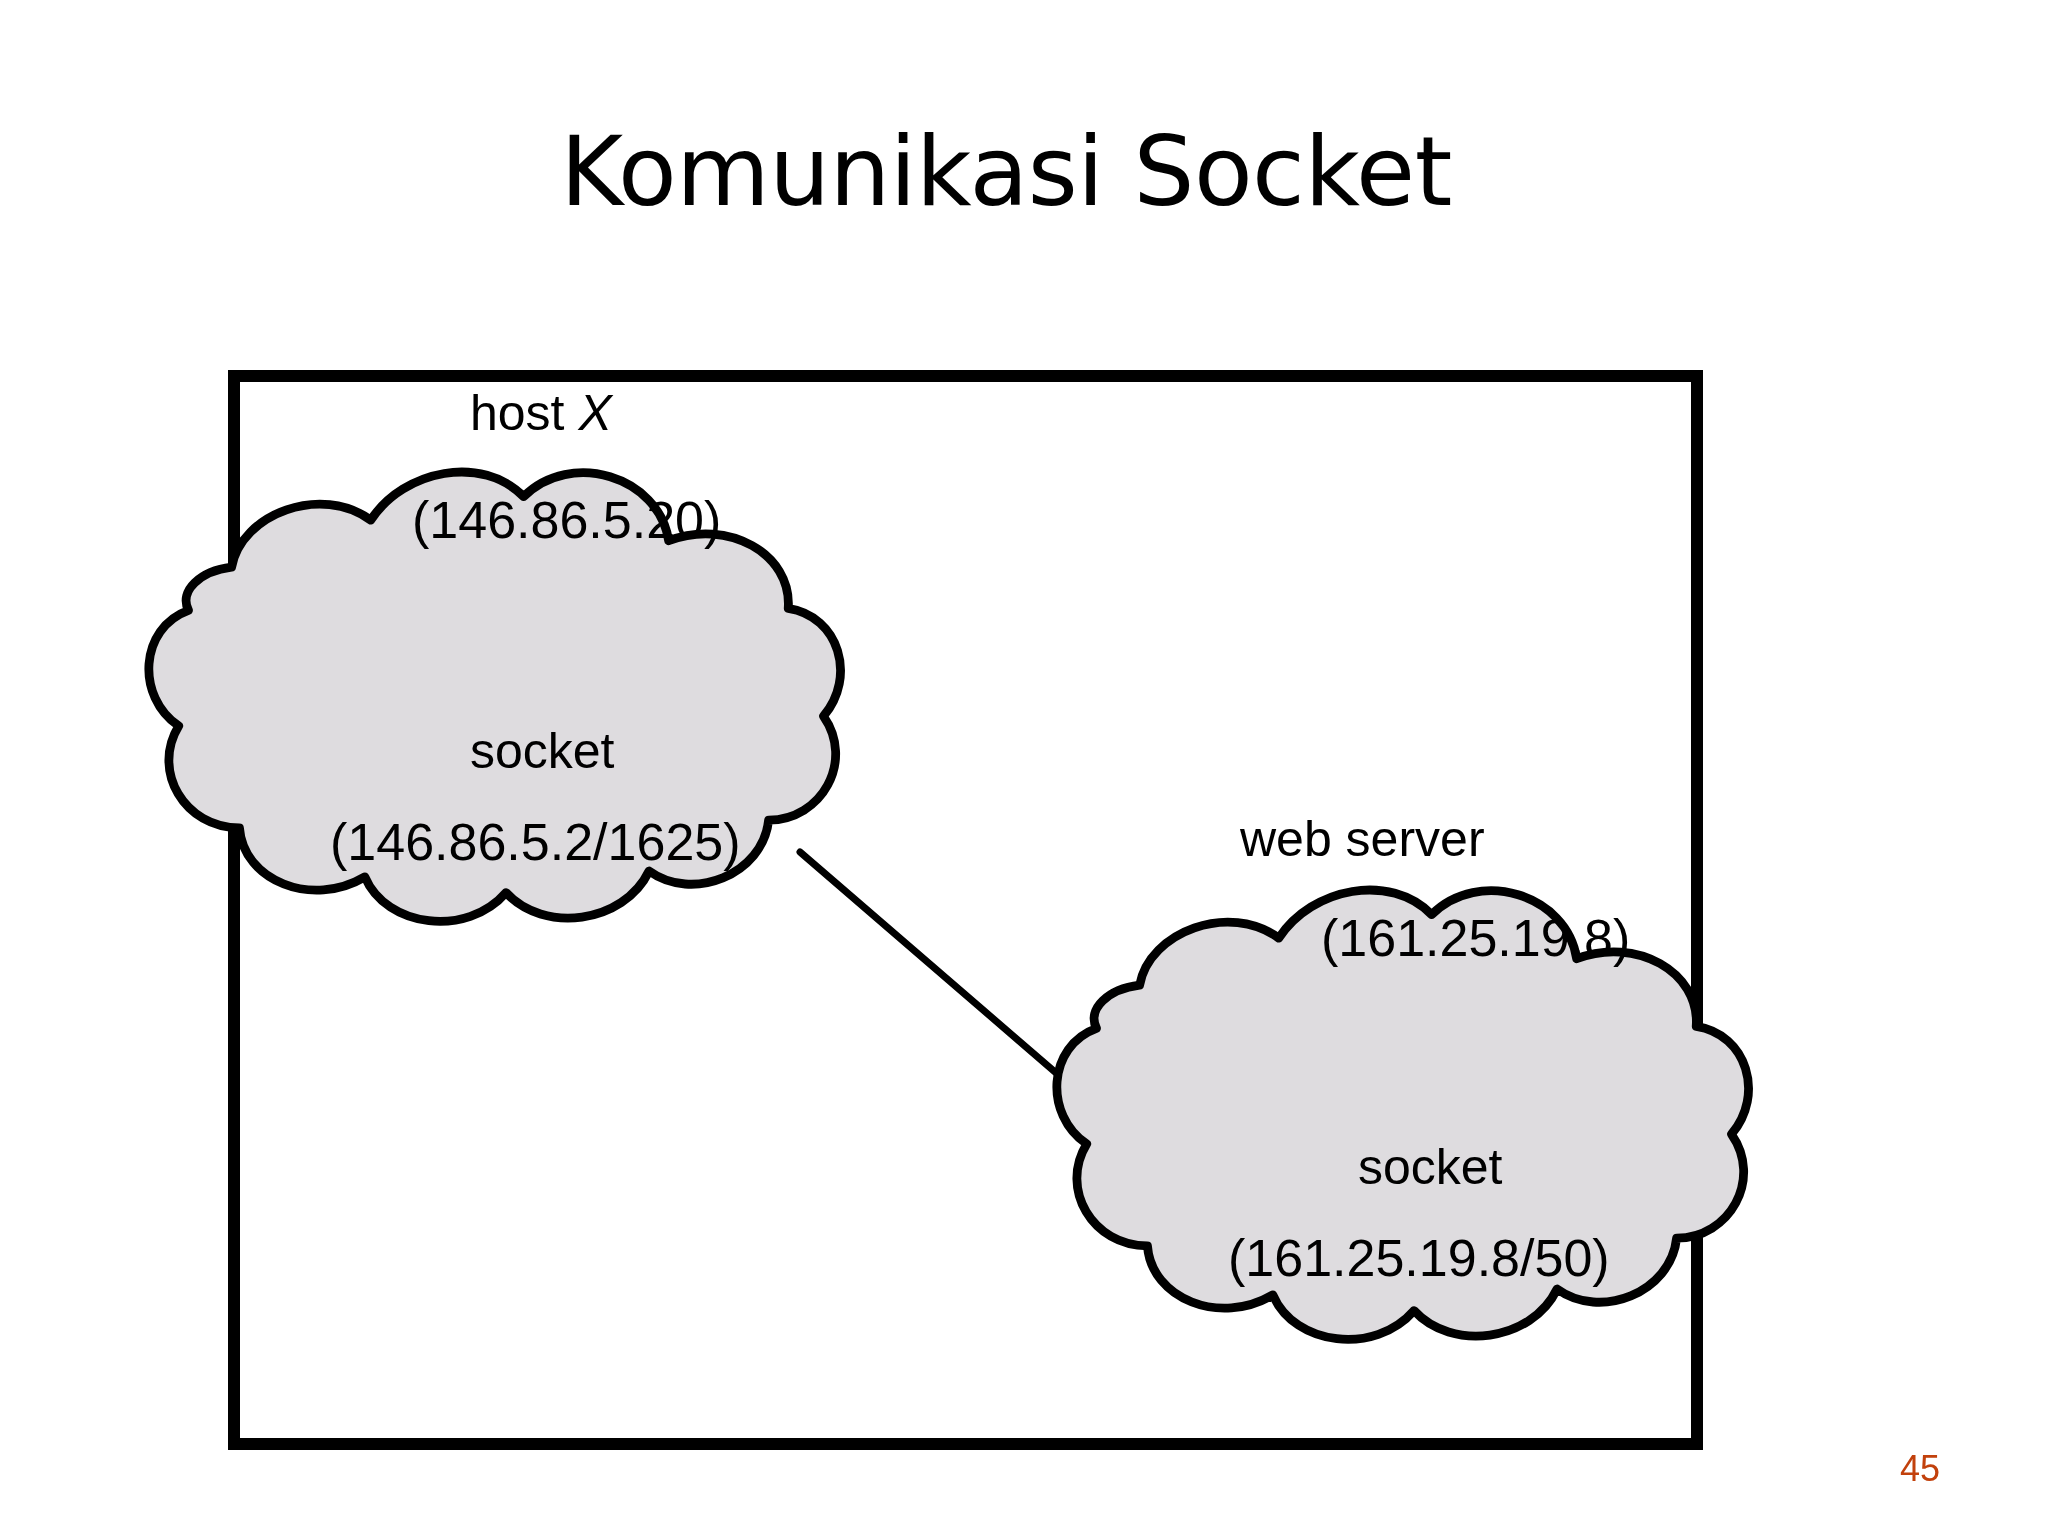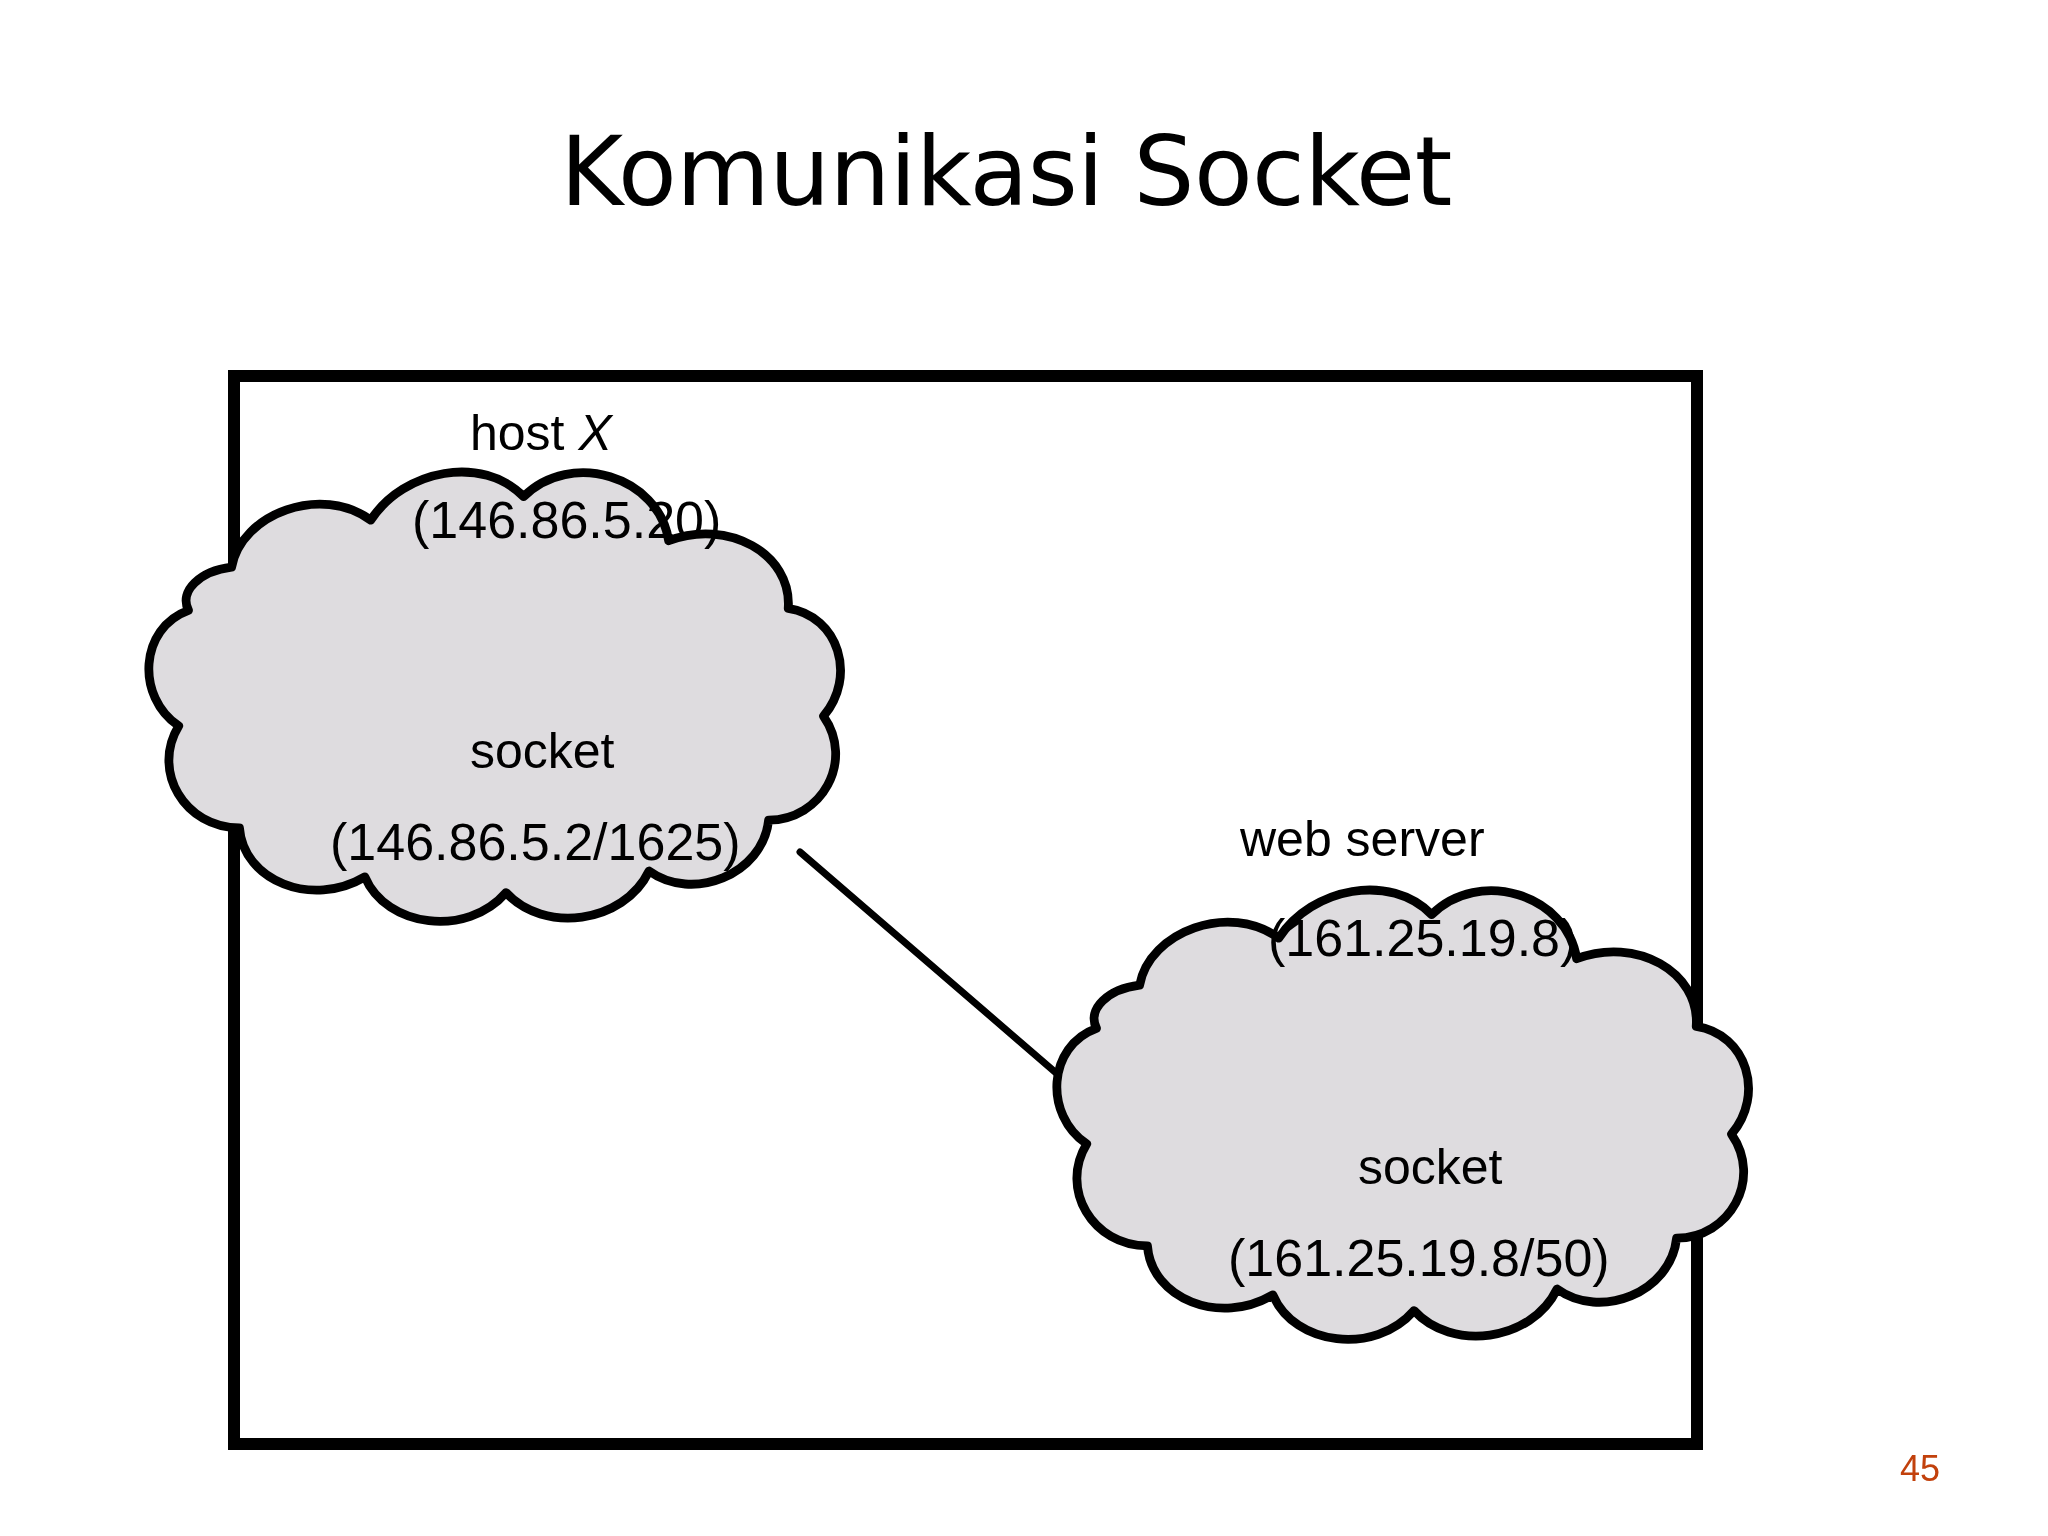--- a/index.html
+++ b/index.html
@@ -56,29 +56,29 @@
 
   
   .lbl {
     position: absolute;
     font-family: "Liberation Sans", sans-serif;
     font-weight: 400;
     color: #000000;
     white-space: nowrap;
   }
 
-  .lbl-host-x        { left: 470px;  top: 404px;  font-size: 50px; }
+  .lbl-host-x        { left: 470px;  top: 384px;  font-size: 50px; }
   .lbl-host-x i      { font-style: italic; }
   .lbl-host-ip       { left: 380px;  top: 490px;  font-size: 52px; margin-left: 32px; }
 
   .lbl-left-socket   { left: 470px;  top: 722px;  font-size: 50px; }
   .lbl-left-ip       { left: 330px;  top: 812px;  font-size: 52px; }
 
   .lbl-web-server    { left: 1240px; top: 810px;  font-size: 50px; }
-  .lbl-web-ip        { left: 1268px; top: 908px;  font-size: 52px; }
+  .lbl-web-ip        { left: 1321px; top: 908px;  font-size: 52px; }
 
   .lbl-right-socket  { left: 1358px; top: 1138px; font-size: 50px; }
   .lbl-right-ip      { left: 1228px; top: 1228px; font-size: 52px; }
 
   
   .page-number {
     position: absolute;
     left: 1900px;
     top: 1448px;
     font-family: "Liberation Sans", sans-serif;

